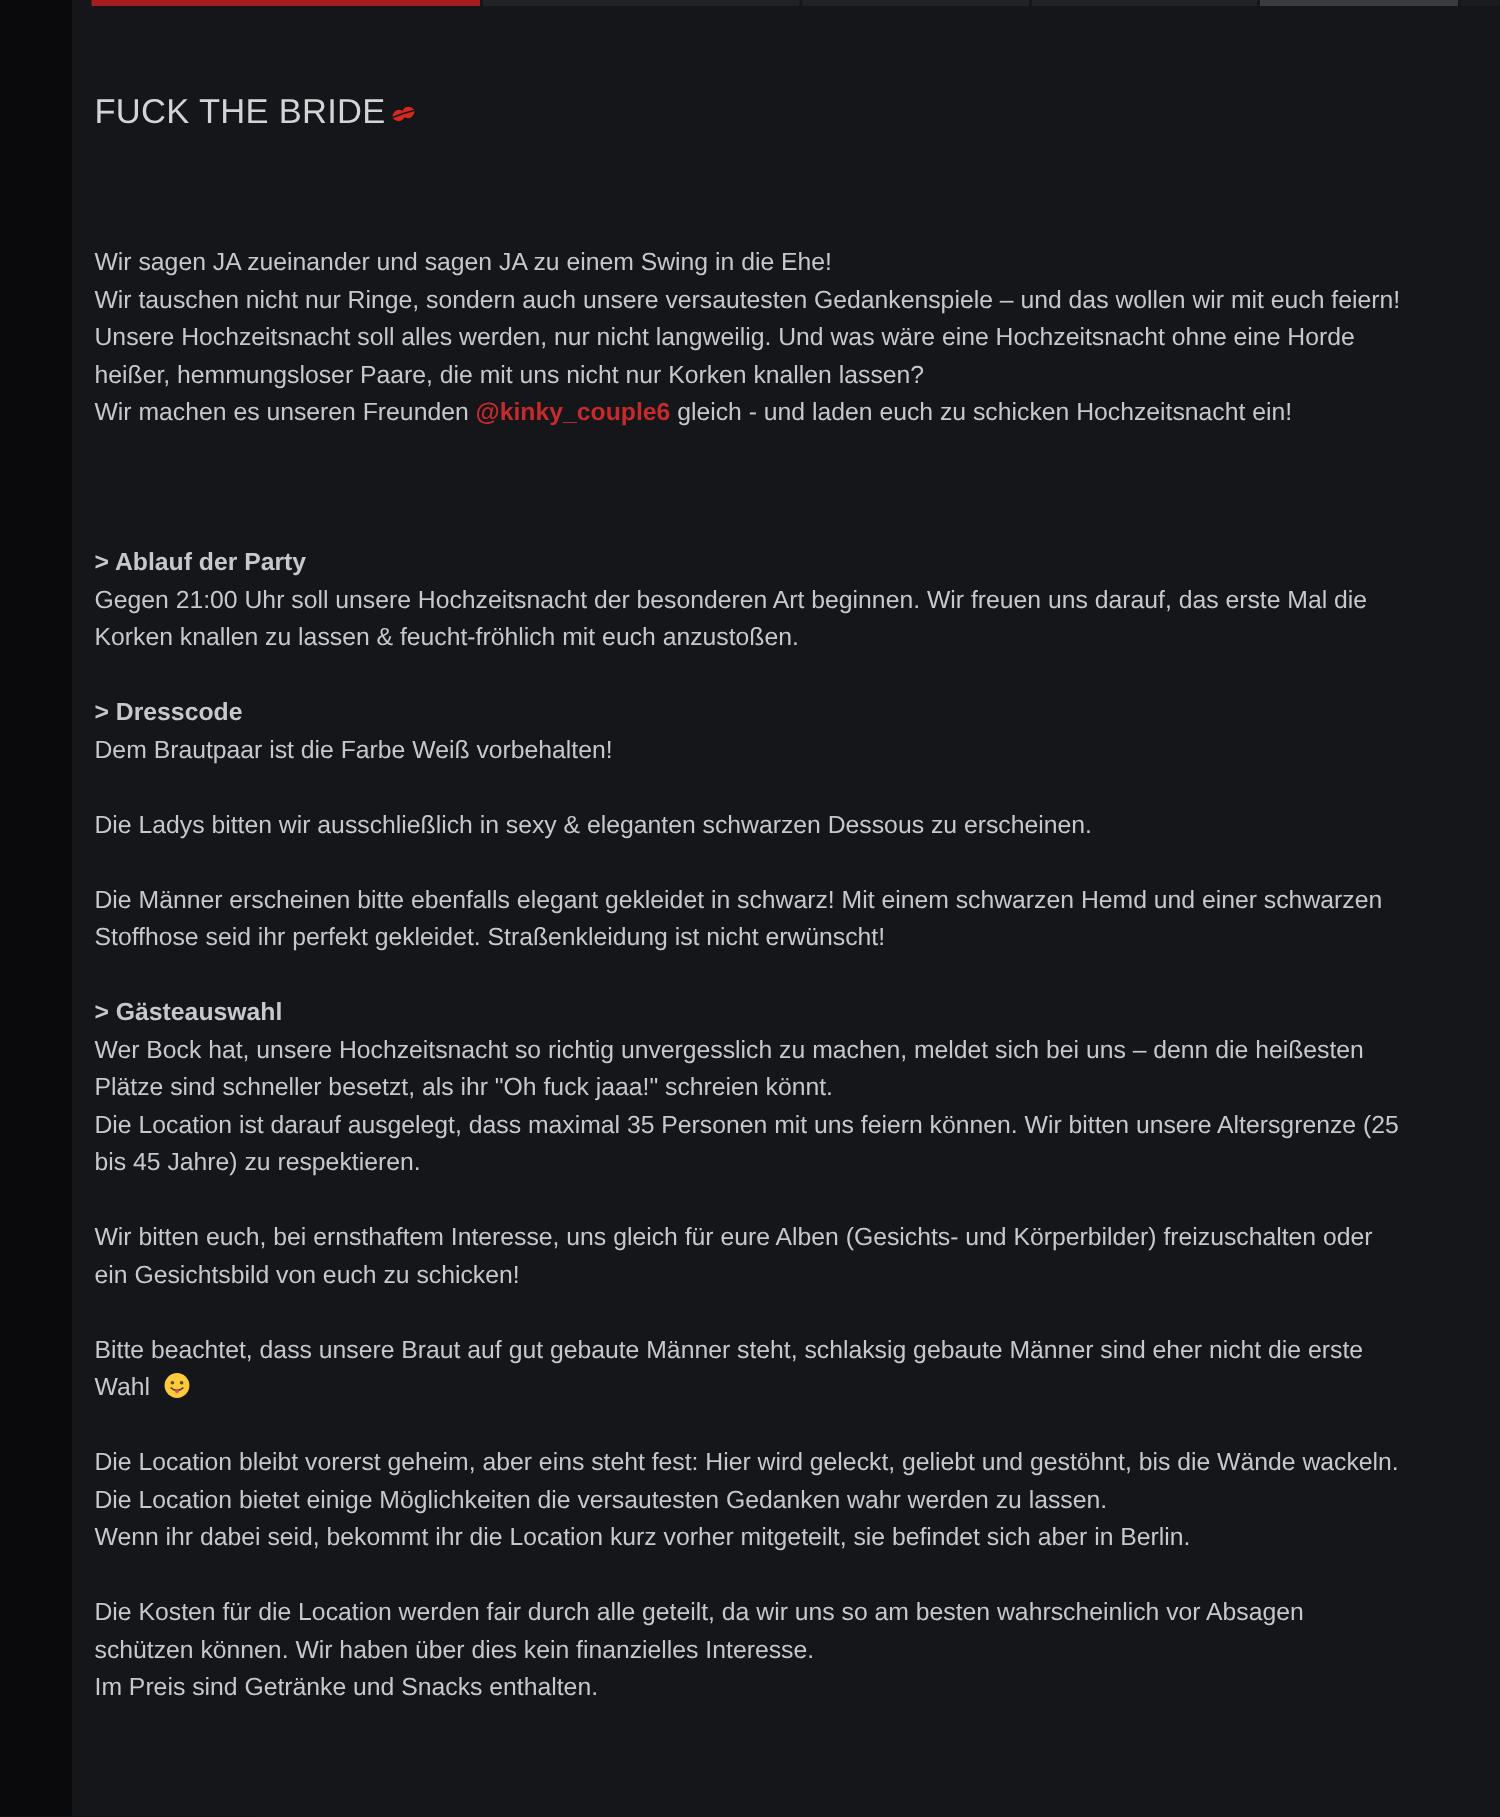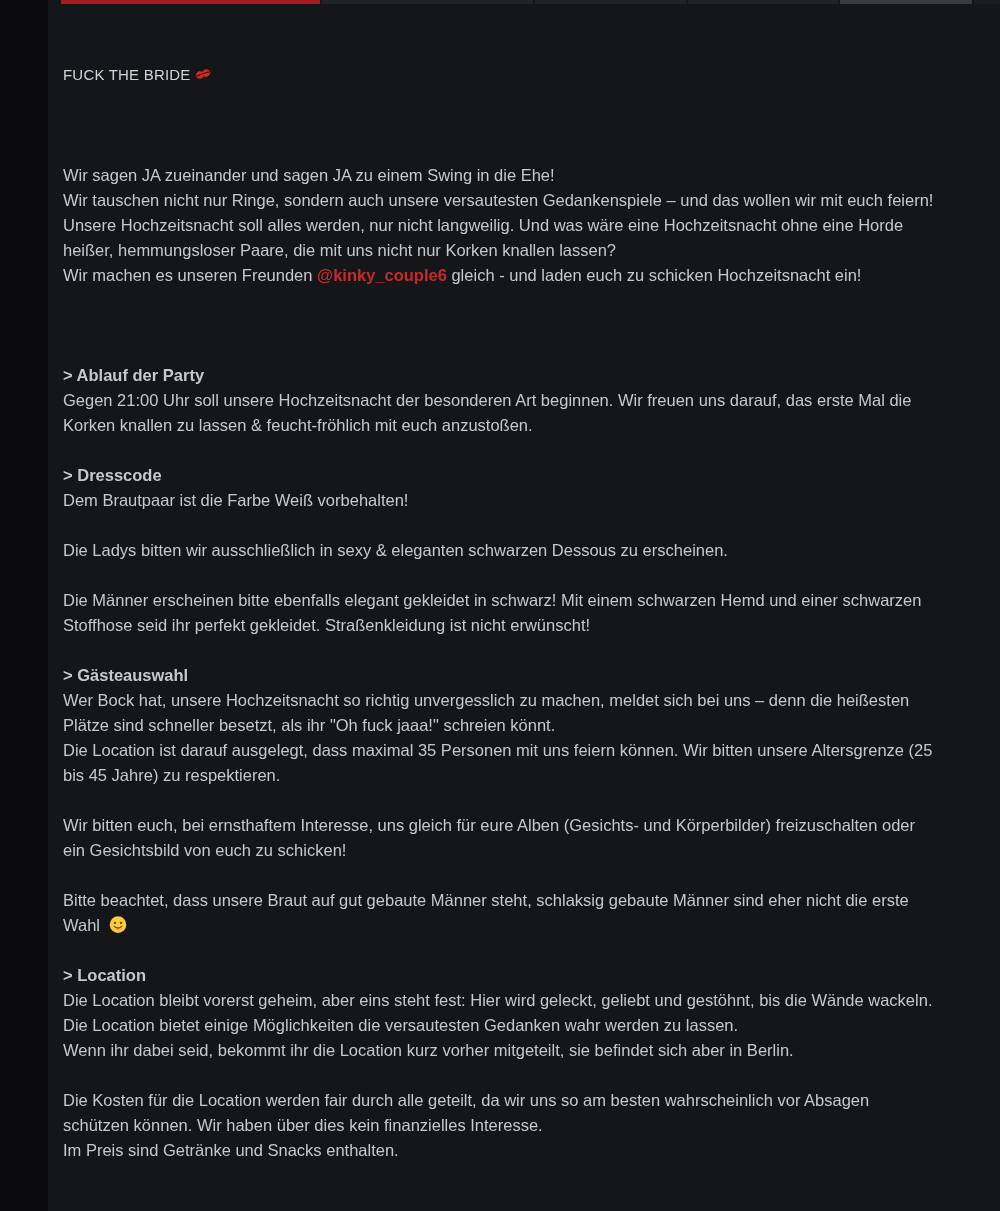--- a/index.html
+++ b/index.html
@@ -19,21 +19,21 @@
   }
   .progress-bar .seg{height:4px;}
   .text-col{
     position:absolute;left:15px;top:0;width:873px;
     color:var(--text,#c6c9cc);
     font-size:16.5px;line-height:25px;
     white-space:pre-line;
   }
   .title{
     margin:12px 0 26px 0;
-    font-size:15px;
+    font-size:23px;
     color:#d2d4d6;
     letter-spacing:.2px;
     white-space:normal;
   }
   .para{margin:0 0 25px 0;}
   .heading{margin:0;font-weight:bold;}
   .userlink{
     color:var(--link-red,#c52b2d);
     font-weight:700;
     text-decoration:none;
@@ -72,18 +72,18 @@
 Wir tauschen nicht nur Ringe, sondern auch unsere versautesten Gedankenspiele – und das wollen wir mit euch feiern! Unsere Hochzeitsnacht soll alles werden, nur nicht langweilig. Und was wäre eine Hochzeitsnacht ohne eine Horde heißer, hemmungsloser Paare, die mit uns nicht nur Korken knallen lassen?
 Wir machen es unseren Freunden </span><a class="userlink">@kinky_couple6</a><span> gleich - und laden euch zu schicken Hochzeitsnacht ein!</span></div>
 
     <div id="sections"><div class="heading">&gt; Ablauf der Party</div><div class="para">Gegen 21:00 Uhr soll unsere Hochzeitsnacht der besonderen Art beginnen. Wir freuen uns darauf, das erste Mal die Korken knallen zu lassen &amp; feucht-fröhlich mit euch anzustoßen.</div><div class="heading">&gt; Dresscode</div><div class="para">Dem Brautpaar ist die Farbe Weiß vorbehalten!</div><div class="para">Die Ladys bitten wir ausschließlich in sexy &amp; eleganten schwarzen Dessous zu erscheinen.</div><div class="para">Die Männer erscheinen bitte ebenfalls elegant gekleidet in schwarz! Mit einem schwarzen Hemd und einer schwarzen Stoffhose seid ihr perfekt gekleidet. Straßenkleidung ist nicht erwünscht!</div><div class="heading">&gt; Gästeauswahl</div><div class="para">Wer Bock hat, unsere Hochzeitsnacht so richtig unvergesslich zu machen, meldet sich bei uns – denn die heißesten Plätze sind schneller besetzt, als ihr "Oh fuck jaaa!" schreien könnt.
 Die Location ist darauf ausgelegt, dass maximal 35 Personen mit uns feiern können. Wir bitten unsere Altersgrenze (25 bis 45 Jahre) zu respektieren.</div><div class="para">Wir bitten euch, bei ernsthaftem Interesse, uns gleich für eure Alben (Gesichts- und Körperbilder) freizuschalten oder ein Gesichtsbild von euch zu schicken!</div><div class="para">Bitte beachtet, dass unsere Braut auf gut gebaute Männer steht, schlaksig gebaute Männer sind eher nicht die erste Wahl <svg class="emoji" viewBox="0 0 20 20" style="margin-left:4px;">
             <circle cx="10" cy="9.6" r="9.2" fill="#fdca3b"></circle>
             <circle cx="6.6" cy="7.6" r="1.35" fill="#5a4a23"></circle>
             <circle cx="13.4" cy="7.6" r="1.35" fill="#5a4a23"></circle>
             <path d="M5.3,11.2 Q10,15.4 14.7,11.2" stroke="#5a4a23" stroke-width="1.3" fill="none"></path>
             <path d="M7.9,13.1 Q10,17.6 12.1,13.1 Z" fill="#e8506c"></path>
-          </svg></div><div class="heading">&gt; Location</div><div class="para">Die Location bleibt vorerst geheim, aber eins steht fest: Hier wird geleckt, geliebt und gestöhnt, bis die Wände wackeln. Die Location bietet einige Möglichkeiten die versautesten Gedanken wahr werden zu lassen.
+          </svg></div><div class="para">Die Location bleibt vorerst geheim, aber eins steht fest: Hier wird geleckt, geliebt und gestöhnt, bis die Wände wackeln. Die Location bietet einige Möglichkeiten die versautesten Gedanken wahr werden zu lassen.
 Wenn ihr dabei seid, bekommt ihr die Location kurz vorher mitgeteilt, sie befindet sich aber in Berlin.</div><div class="para">Die Kosten für die Location werden fair durch alle geteilt, da wir uns so am besten wahrscheinlich vor Absagen schützen können. Wir haben über dies kein finanzielles Interesse.
 Im Preis sind Getränke und Snacks enthalten.</div></div>
 
   </div>
 </div>
 
 </body></html>

